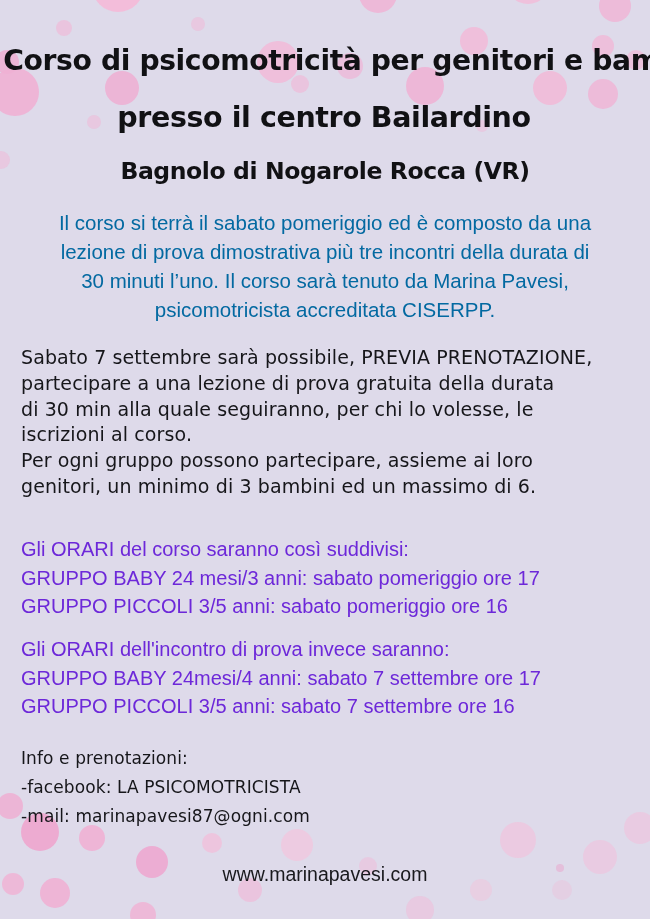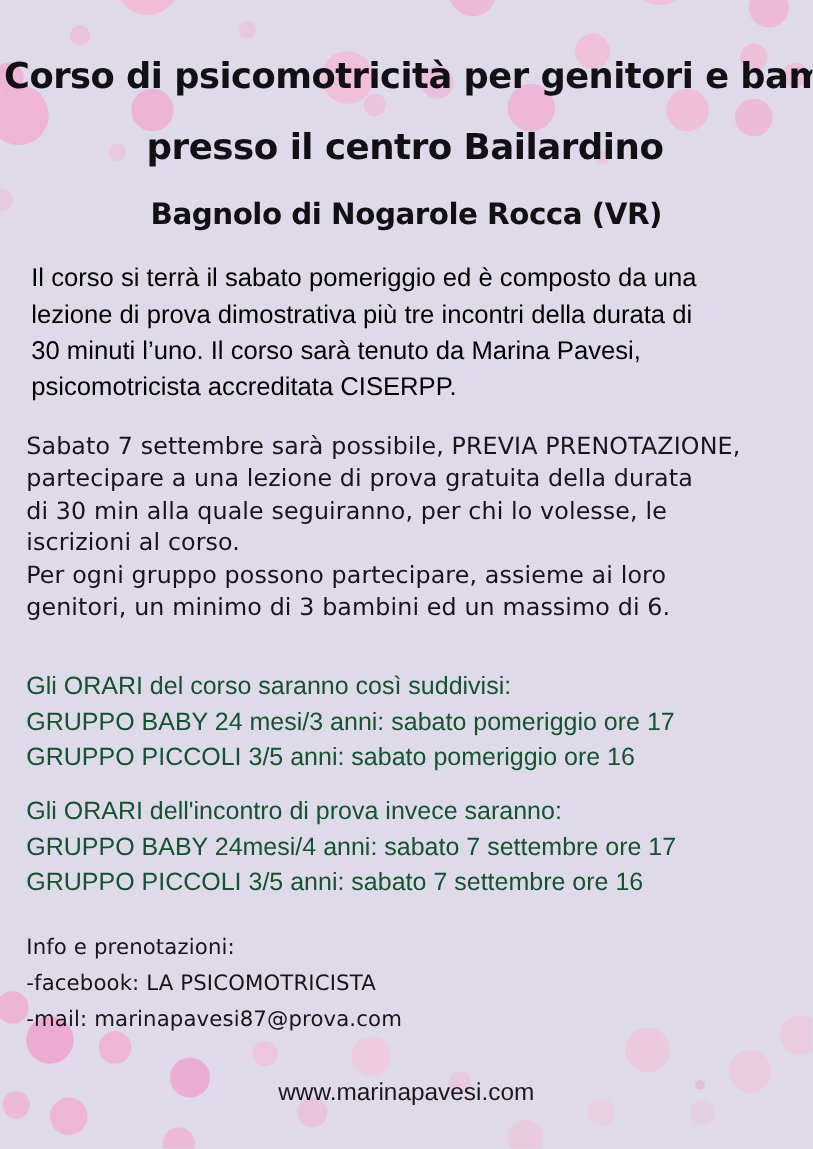--- a/index.html
+++ b/index.html
@@ -71,24 +71,25 @@
   #title3 {
     left: 0; top: 160px;
     width: 650px;
     font-size: 23.5px;
   }
 
   
   #intro {
     left: 25px; top: 208px;
     width: 600px;
+    text-align: center;
     font-family: "Liberation Sans", sans-serif;
     font-size: 20.5px;
     line-height: 29px;
-    color: #000000;
+    color: #0369a1;
   }
   #intro div { white-space: nowrap; }
 
   
   .hand {
     font-family: "DejaVu Sans", sans-serif;
     color: #16161a;
     letter-spacing: 0.1px;
   }
   #prenota {
@@ -99,21 +100,21 @@
   }
   #prenota div { white-space: nowrap; }
 
   
   .orari {
     left: 21px;
     width: 615px;
     font-family: "Liberation Sans", sans-serif;
     font-size: 20px;
     line-height: 28.5px;
-    color: #14532d;
+    color: #6d28d9;
   }
   #orari1 { top: 535px; }
   #orari2 { top: 635px; }
   .orari div { white-space: nowrap; }
 
   
   #info {
     left: 21px; top: 744px;
     width: 615px;
     font-size: 17px;
@@ -210,19 +211,19 @@
 
     <div class="blk orari" id="orari2">
       <div>Gli ORARI dell'incontro di prova invece saranno:</div>
       <div>GRUPPO BABY 24mesi/4 anni: sabato 7 settembre ore 17</div>
       <div>GRUPPO PICCOLI 3/5 anni: sabato 7 settembre ore 16</div>
     </div>
 
     <div class="blk hand" id="info">
       <div>Info e prenotazioni:</div>
       <div>-facebook: LA PSICOMOTRICISTA</div>
-      <div>-mail: marinapavesi87@prova.com</div>
+      <div>-mail: marinapavesi87@ogni.com</div>
     </div>
 
     <div class="blk" id="site">www.marinapavesi.com</div>
 
   </div>
 </div>
 
 </body></html>

